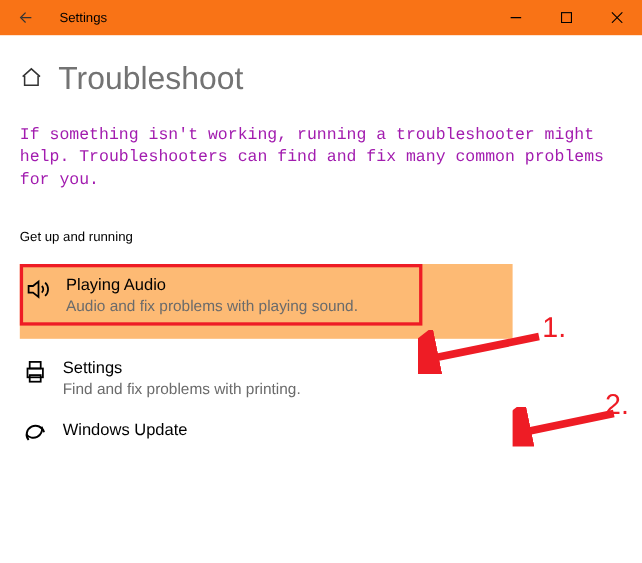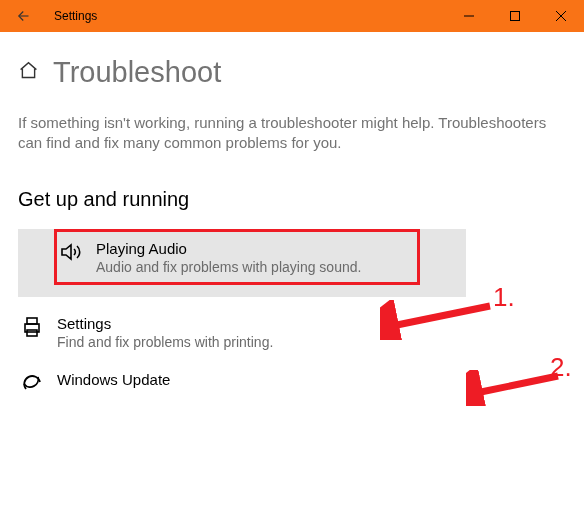--- a/index.html
+++ b/index.html
@@ -57,26 +57,27 @@
     color: #333;
   }
   .page-header h1 {
     font-size: 29px;
     font-weight: 400;
     color: #737373;
     letter-spacing: 0px;
   }
   .intro {
     font-size: 15px;
-    color: #737373;
+    color: #a21caf;
     line-height: 1.35;
     margin-bottom: 34px;
+    font-family: Liberation Mono, monospace;
   }
   .section-title {
-    font-size: 20px;
+    font-size: 12px;
     font-weight: 400;
     color: #000;
     margin-bottom: 18px;
   }
   .item {
     display: flex;
     align-items: flex-start;
     padding: 8px 2px 8px 2px;
   }
   .item .icon {
@@ -91,25 +92,24 @@
     font-size: 15px;
     color: #000;
   }
   .item .texts .desc {
     font-size: 14px;
     color: #6b6b6b;
     line-height: 1.3;
     margin-top: 1px;
   }
   .selected-block {
-    background: #e5e5e5;
+    background: #fdba74;
     padding-bottom: 12px;
     width: 448px;
     margin-top: 6px;
-    padding-left: 36px;
   }
   .selected-block .item {
     padding: 8px 6px 6px 2px;
   }
   .redbox {
     border: 3px solid #ee1c25;
     width: 366px;
   }
   .run-row {
     display: flex;

